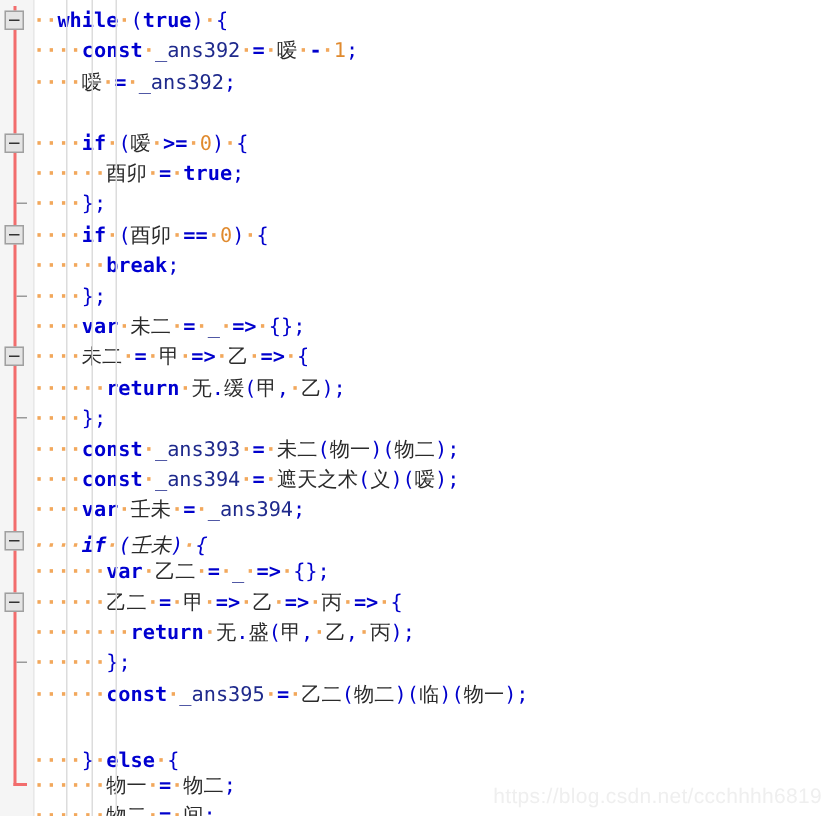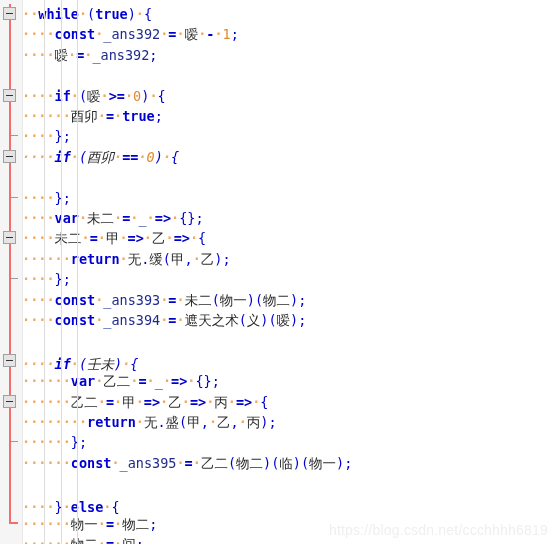--- a/index.html
+++ b/index.html
@@ -143,28 +143,30 @@
       <div class="fold-tick" style="top: 441.4px;"></div>
     </div>
 
   <div class="code">
       <div class="line" style="top: 4px;"><span class="ws">··</span><span class="tok-kw">while</span><span class="ws">·</span><span class="tok-punct">(</span><span class="tok-kw">true</span><span class="tok-punct">)</span><span class="ws">·</span><span class="tok-punct">{</span></div>
       <div class="line" style="top: 24.4px;"><span class="ws">····</span><span class="tok-kw">const</span><span class="ws">·</span><span class="tok-id">_ans392</span><span class="ws">·</span><span class="tok-op">=</span><span class="ws">·</span><span class="tok-cjk">嗳</span><span class="ws">·</span><span class="tok-op">-</span><span class="ws">·</span><span class="tok-num">1</span><span class="tok-punct">;</span></div>
       <div class="line" style="top: 44.8px;"><span class="ws">····</span><span class="tok-cjk">嗳</span><span class="ws">·</span><span class="tok-op">=</span><span class="ws">·</span><span class="tok-id">_ans392</span><span class="tok-punct">;</span></div>
       <div class="line" style="top: 85.6px;"><span class="ws">····</span><span class="tok-kw">if</span><span class="ws">·</span><span class="tok-punct">(</span><span class="tok-cjk">嗳</span><span class="ws">·</span><span class="tok-op">&gt;=</span><span class="ws">·</span><span class="tok-num">0</span><span class="tok-punct">)</span><span class="ws">·</span><span class="tok-punct">{</span></div>
       <div class="line" style="top: 106px;"><span class="ws">······</span><span class="tok-cjk">酉卯</span><span class="ws">·</span><span class="tok-op">=</span><span class="ws">·</span><span class="tok-kw">true</span><span class="tok-punct">;</span></div>
       <div class="line" style="top: 126.4px;"><span class="ws">····</span><span class="tok-punct">}</span><span class="tok-punct">;</span></div>
-      <div class="line" style="top: 146.8px; font-style: italic;"><span class="ws">····</span><span class="tok-kw">if</span><span class="ws">·</span><span class="tok-punct">(</span><span class="tok-cjk">酉卯</span><span class="ws">·</span><span class="tok-op">==</span><span class="ws">·</span><span class="tok-num">0</span><span class="tok-punct">)</span><span class="ws">·</span><span class="tok-punct">{</span></div>
+      <div class="line" style="top: 146.8px;"><span class="ws">····</span><span class="tok-kw">if</span><span class="ws">·</span><span class="tok-punct">(</span><span class="tok-cjk">酉卯</span><span class="ws">·</span><span class="tok-op">==</span><span class="ws">·</span><span class="tok-num">0</span><span class="tok-punct">)</span><span class="ws">·</span><span class="tok-punct">{</span></div>
+      <div class="line" style="top: 167.2px;"><span class="ws">······</span><span class="tok-kw">break</span><span class="tok-punct">;</span></div>
       <div class="line" style="top: 187.6px;"><span class="ws">····</span><span class="tok-punct">}</span><span class="tok-punct">;</span></div>
       <div class="line" style="top: 208px;"><span class="ws">····</span><span class="tok-kw">var</span><span class="ws">·</span><span class="tok-cjk">未二</span><span class="ws">·</span><span class="tok-op">=</span><span class="ws">·</span><span class="tok-id">_</span><span class="ws">·</span><span class="tok-op">=&gt;</span><span class="ws">·</span><span class="tok-punct">{</span><span class="tok-punct">}</span><span class="tok-punct">;</span></div>
       <div class="line" style="top: 228.4px;"><span class="ws">····</span><span class="tok-cjk">未二</span><span class="ws">·</span><span class="tok-op">=</span><span class="ws">·</span><span class="tok-cjk">甲</span><span class="ws">·</span><span class="tok-op">=&gt;</span><span class="ws">·</span><span class="tok-cjk">乙</span><span class="ws">·</span><span class="tok-op">=&gt;</span><span class="ws">·</span><span class="tok-punct">{</span></div>
       <div class="line" style="top: 248.8px;"><span class="ws">······</span><span class="tok-kw">return</span><span class="ws">·</span><span class="tok-cjk">无</span><span class="tok-punct">.</span><span class="tok-cjk">缓</span><span class="tok-punct">(</span><span class="tok-cjk">甲</span><span class="tok-punct">,</span><span class="ws">·</span><span class="tok-cjk">乙</span><span class="tok-punct">)</span><span class="tok-punct">;</span></div>
       <div class="line" style="top: 269.2px;"><span class="ws">····</span><span class="tok-punct">}</span><span class="tok-punct">;</span></div>
       <div class="line" style="top: 289.6px;"><span class="ws">····</span><span class="tok-kw">const</span><span class="ws">·</span><span class="tok-id">_ans393</span><span class="ws">·</span><span class="tok-op">=</span><span class="ws">·</span><span class="tok-cjk">未二</span><span class="tok-punct">(</span><span class="tok-cjk">物一</span><span class="tok-punct">)</span><span class="tok-punct">(</span><span class="tok-cjk">物二</span><span class="tok-punct">)</span><span class="tok-punct">;</span></div>
       <div class="line" style="top: 310px;"><span class="ws">····</span><span class="tok-kw">const</span><span class="ws">·</span><span class="tok-id">_ans394</span><span class="ws">·</span><span class="tok-op">=</span><span class="ws">·</span><span class="tok-cjk">遮天之术</span><span class="tok-punct">(</span><span class="tok-cjk">义</span><span class="tok-punct">)</span><span class="tok-punct">(</span><span class="tok-cjk">嗳</span><span class="tok-punct">)</span><span class="tok-punct">;</span></div>
+      <div class="line" style="top: 330.4px;"><span class="ws">····</span><span class="tok-kw">var</span><span class="ws">·</span><span class="tok-cjk">壬未</span><span class="ws">·</span><span class="tok-op">=</span><span class="ws">·</span><span class="tok-id">_ans394</span><span class="tok-punct">;</span></div>
       <div class="line" style="top: 354px; font-style: italic;"><span class="ws">····</span><span class="tok-kw">if</span><span class="ws">·</span><span class="tok-punct">(</span><span class="tok-cjk">壬未</span><span class="tok-punct">)</span><span class="ws">·</span><span class="tok-punct">{</span></div>
       <div class="line" style="top: 371.2px;"><span class="ws">······</span><span class="tok-kw">var</span><span class="ws">·</span><span class="tok-cjk">乙二</span><span class="ws">·</span><span class="tok-op">=</span><span class="ws">·</span><span class="tok-id">_</span><span class="ws">·</span><span class="tok-op">=&gt;</span><span class="ws">·</span><span class="tok-punct">{</span><span class="tok-punct">}</span><span class="tok-punct">;</span></div>
       <div class="line" style="top: 391.6px;"><span class="ws">······</span><span class="tok-cjk">乙二</span><span class="ws">·</span><span class="tok-op">=</span><span class="ws">·</span><span class="tok-cjk">甲</span><span class="ws">·</span><span class="tok-op">=&gt;</span><span class="ws">·</span><span class="tok-cjk">乙</span><span class="ws">·</span><span class="tok-op">=&gt;</span><span class="ws">·</span><span class="tok-cjk">丙</span><span class="ws">·</span><span class="tok-op">=&gt;</span><span class="ws">·</span><span class="tok-punct">{</span></div>
       <div class="line" style="top: 412px;"><span class="ws">········</span><span class="tok-kw">return</span><span class="ws">·</span><span class="tok-cjk">无</span><span class="tok-punct">.</span><span class="tok-cjk">盛</span><span class="tok-punct">(</span><span class="tok-cjk">甲</span><span class="tok-punct">,</span><span class="ws">·</span><span class="tok-cjk">乙</span><span class="tok-punct">,</span><span class="ws">·</span><span class="tok-cjk">丙</span><span class="tok-punct">)</span><span class="tok-punct">;</span></div>
       <div class="line" style="top: 432.4px;"><span class="ws">······</span><span class="tok-punct">}</span><span class="tok-punct">;</span></div>
       <div class="line" style="top: 452.8px;"><span class="ws">······</span><span class="tok-kw">const</span><span class="ws">·</span><span class="tok-id">_ans395</span><span class="ws">·</span><span class="tok-op">=</span><span class="ws">·</span><span class="tok-cjk">乙二</span><span class="tok-punct">(</span><span class="tok-cjk">物二</span><span class="tok-punct">)</span><span class="tok-punct">(</span><span class="tok-cjk">临</span><span class="tok-punct">)</span><span class="tok-punct">(</span><span class="tok-cjk">物一</span><span class="tok-punct">)</span><span class="tok-punct">;</span></div>
       <div class="line" style="top: 497px;"><span class="ws">····</span><span class="tok-punct">}</span><span class="ws">·</span><span class="tok-kw">else</span><span class="ws">·</span><span class="tok-punct">{</span></div>
       <div class="line" style="top: 514px;"><span class="ws">······</span><span class="tok-cjk">物一</span><span class="ws">·</span><span class="tok-op">=</span><span class="ws">·</span><span class="tok-cjk">物二</span><span class="tok-punct">;</span></div>
       <div class="line" style="top: 534.4px;"><span class="ws">······</span><span class="tok-cjk">物二</span><span class="ws">·</span><span class="tok-op">=</span><span class="ws">·</span><span class="tok-cjk">间</span><span class="tok-punct">;</span></div>
       <div class="indent-guide" style="left: 22.3px; top: 0px; height: 544px;"></div>

